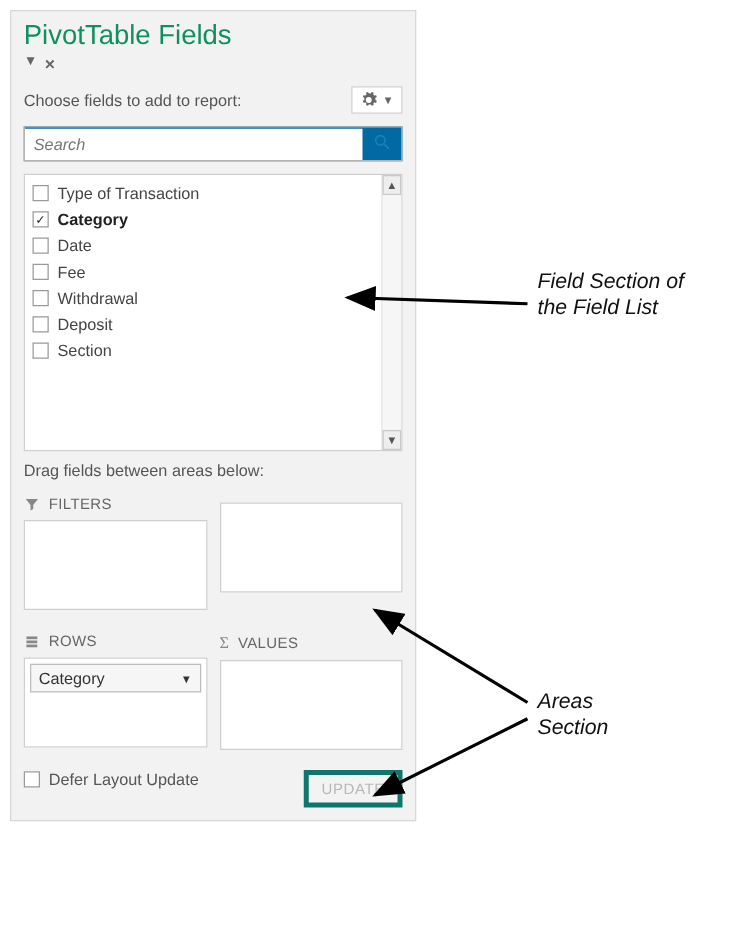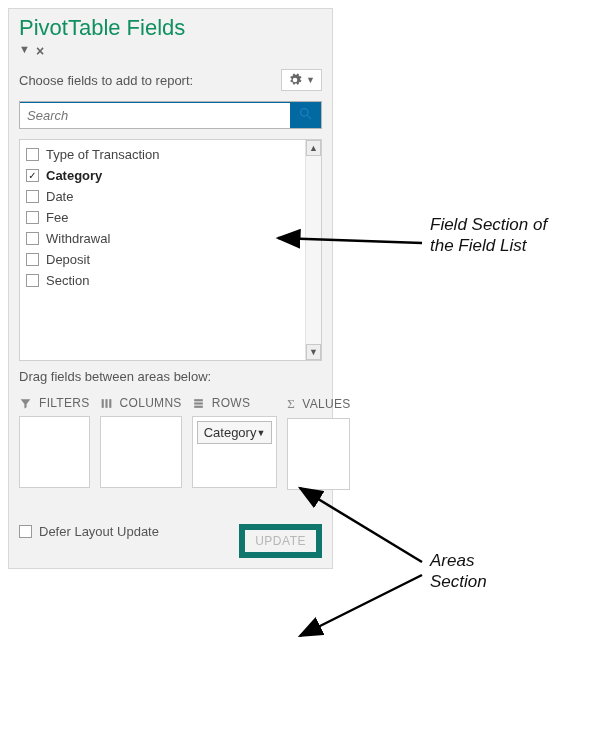--- a/index.html
+++ b/index.html
@@ -136,21 +136,21 @@
     cursor: pointer;
   }
   .drag-label {
     margin-top: 8px;
     color: #555;
     font-size: 13px;
   }
   .areas {
     margin-top: 12px;
     display: grid;
-    grid-template-columns: 1fr 1fr 1fr 1fr;
+    grid-template-columns: 1fr 1fr;
     grid-template-rows: auto auto;
     gap: 18px 10px;
   }
   .area-header {
     display: flex;
     align-items: center;
     gap: 7px;
     color: #666;
     font-size: 12px;
     letter-spacing: 0.3px;
@@ -182,21 +182,21 @@
   }
   .defer {
     display: flex;
     align-items: center;
     gap: 7px;
     color: #555;
     font-size: 13px;
     cursor: pointer;
   }
   .update-btn {
-    border: 6px solid #0f766e;
+    border: 4px solid #0f766e;
     background: #f3f3f3;
     color: #b7b7b7;
     padding: 4px 10px;
     font-size: 12px;
     letter-spacing: 0.5px;
     cursor: default;
   }
 
   
   .annot {
@@ -297,30 +297,20 @@
           <svg width="13" height="13" viewBox="0 0 24 24">
               <path fill="#888" d="M3 4h18l-7 9v6l-4 2v-8L3 4z"></path>
             </svg>
         </span>
         <span>FILTERS</span>
       </div>
       <div class="area-box"></div>
     </div>
 
     <div>
-      <div class="area-header">
-        <span class="ico">
-          <svg width="13" height="13" viewBox="0 0 24 24">
-              <rect x="3" y="4" width="4" height="16" fill="#888"></rect>
-              <rect x="10" y="4" width="4" height="16" fill="#888"></rect>
-              <rect x="17" y="4" width="4" height="16" fill="#888"></rect>
-            </svg>
-        </span>
-        <span>COLUMNS</span>
-      </div>
       <div class="area-box"></div>
     </div>
 
     <div>
       <div class="area-header">
         <span class="ico">
           <svg width="13" height="13" viewBox="0 0 24 24">
               <rect x="4" y="4" width="16" height="4" fill="#888"></rect>
               <rect x="4" y="10" width="16" height="4" fill="#888"></rect>
               <rect x="4" y="16" width="16" height="4" fill="#888"></rect>

